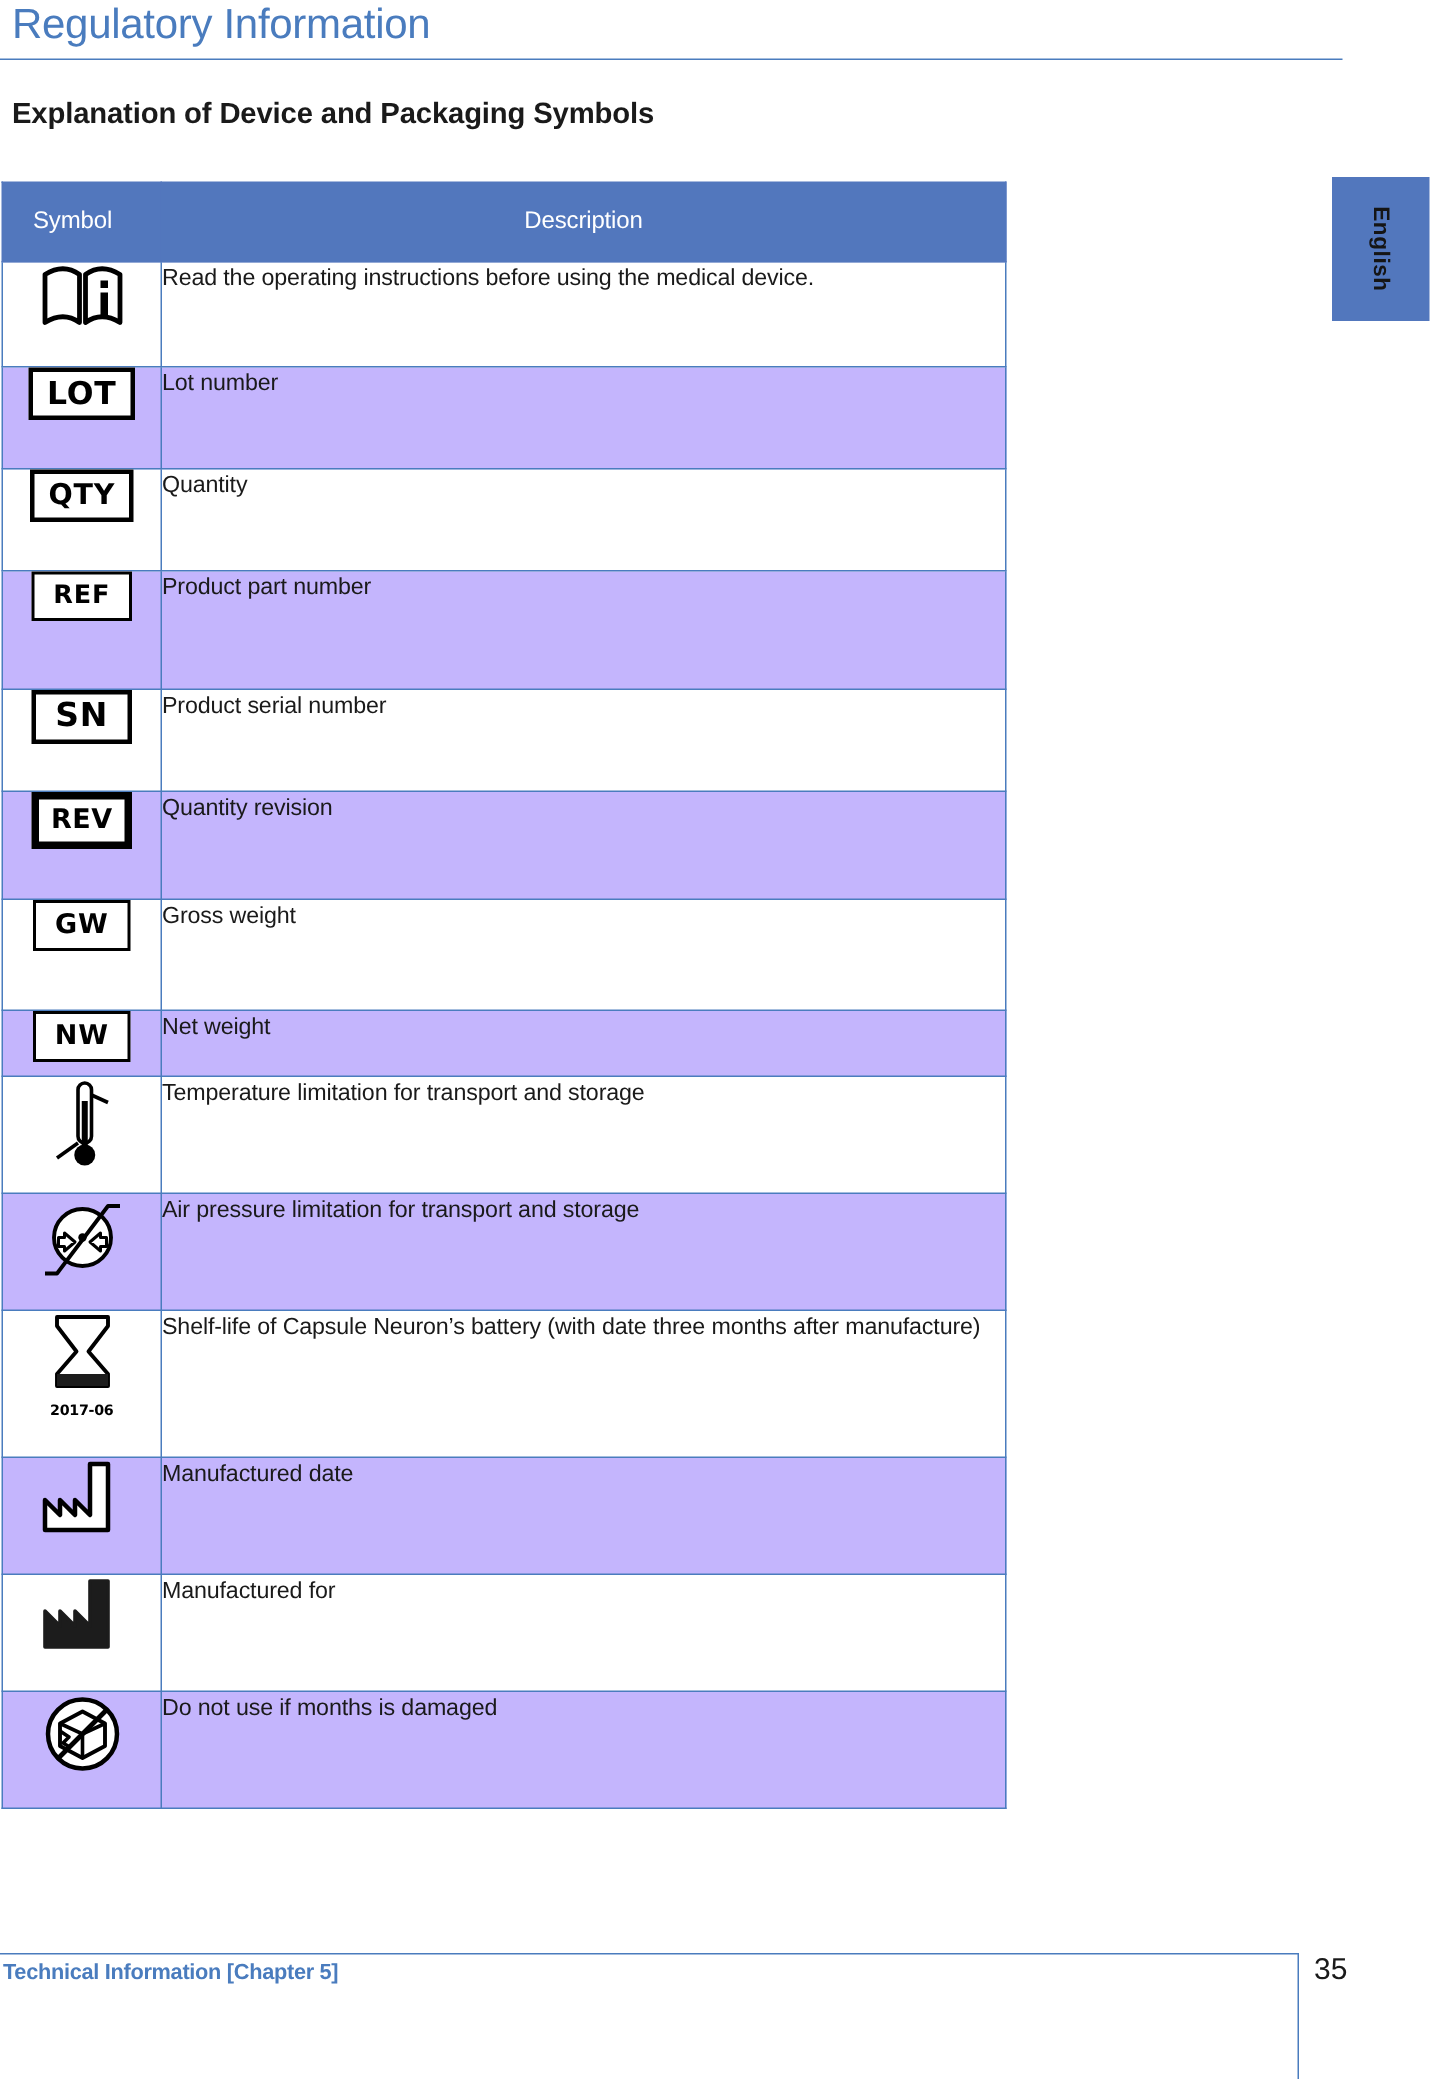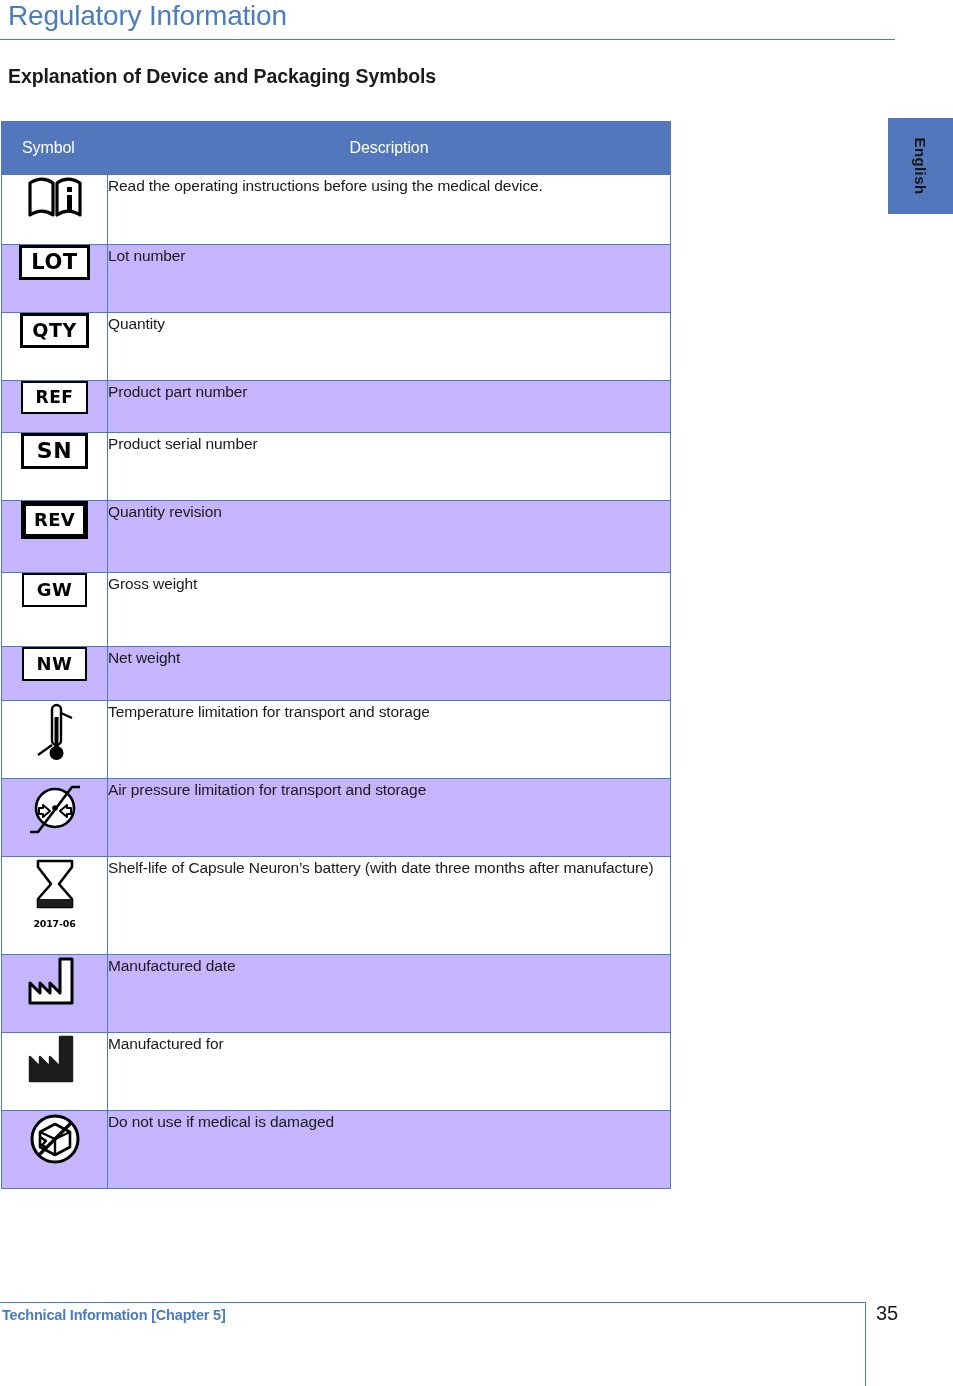--- a/index.html
+++ b/index.html
@@ -233,37 +233,37 @@
         <td class="desc-cell">Read the operating instructions before using the medical device.</td>
       </tr>
       <tr class="alt" style="height: 68px;">
         <td class="sym-cell"><span class="sym-box thick sym-lot">LOT</span></td>
         <td class="desc-cell">Lot number</td>
       </tr>
       <tr style="height: 68px;">
         <td class="sym-cell"><span class="sym-box thick sym-qty">QTY</span></td>
         <td class="desc-cell">Quantity</td>
       </tr>
-      <tr class="alt" style="height: 52px; margin-top: 36px;">
+      <tr class="alt" style="height: 79px; margin-top: 36px;">
         <td class="sym-cell"><span class="sym-box thin sym-ref">REF</span></td>
         <td class="desc-cell">Product part number</td>
       </tr>
       <tr style="height: 68px;">
         <td class="sym-cell"><span class="sym-box thick sym-sn">SN</span></td>
         <td class="desc-cell">Product serial number</td>
       </tr>
       <tr class="alt" style="height: 72px;">
         <td class="sym-cell"><span class="sym-box xthick sym-rev">REV</span></td>
         <td class="desc-cell">Quantity revision</td>
       </tr>
       <tr style="height: 74px;">
         <td class="sym-cell"><span class="sym-box thin sym-gw">GW</span></td>
         <td class="desc-cell">Gross weight</td>
       </tr>
-      <tr class="alt" style="height: 54px;">
+      <tr class="alt" style="height: 44px;">
         <td class="sym-cell"><span class="sym-box thin sym-nw">NW</span></td>
         <td class="desc-cell">Net weight</td>
       </tr>
       <tr style="height: 78px;">
         <td class="sym-cell">
           <svg class="svg-sym" width="54" height="62" viewBox="0 0 54 62">
         <rect x="24" y="4" width="9" height="40" rx="4.5" fill="#fff" stroke="#000" stroke-width="2.4"></rect>
         <circle cx="28.5" cy="52" r="7" fill="#000"></circle>
         <line x1="28.5" y1="46" x2="28.5" y2="16" stroke="#000" stroke-width="4"></line>
         <line x1="33" y1="12" x2="44" y2="17" stroke="#000" stroke-width="2.4"></line>
@@ -314,21 +314,21 @@
         <td class="sym-cell">
           <svg class="svg-sym" width="56" height="56" viewBox="0 0 56 56">
         <circle cx="28" cy="28" r="23" fill="#fff" stroke="#000" stroke-width="3"></circle>
         <path d="M28 13 L43 21 L43 36 L28 44 L13 36 L13 21 Z" fill="#fff" stroke="#000" stroke-width="2.6" stroke-linejoin="round"></path>
         <path d="M13 21 L28 28 L43 21" fill="none" stroke="#000" stroke-width="2.4"></path>
         <path d="M28 28 L28 44" fill="none" stroke="#000" stroke-width="2.4"></path>
         <path d="M13 26 L19 30 L15 34 L20 37" fill="none" stroke="#000" stroke-width="2.4" stroke-linejoin="round"></path>
         <line x1="11" y1="45" x2="45" y2="11" stroke="#000" stroke-width="3.2"></line>
       </svg>
         </td>
-        <td class="desc-cell">Do not use if medical is damaged</td>
+        <td class="desc-cell">Do not use if months is damaged</td>
       </tr>
     </tbody>
 </table>
 
 <div id="footer-rule"></div>
 <div id="footer-tick"></div>
 <div id="footer-text">Technical Information [Chapter 5]</div>
 <div id="page-number">35</div>
 
 </body></html>

